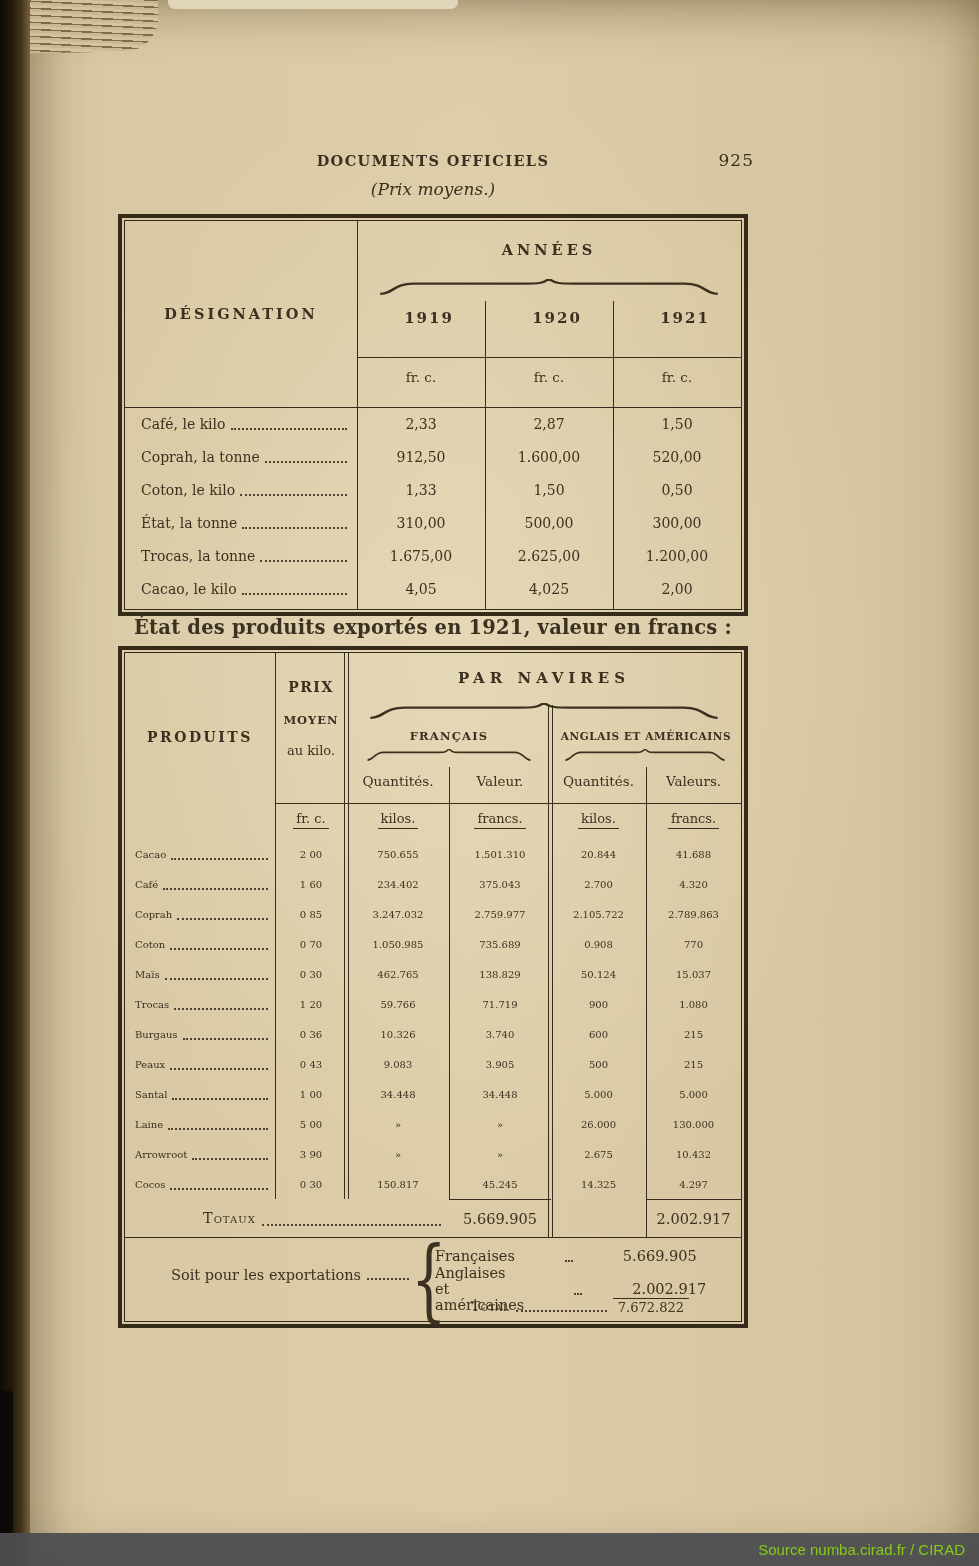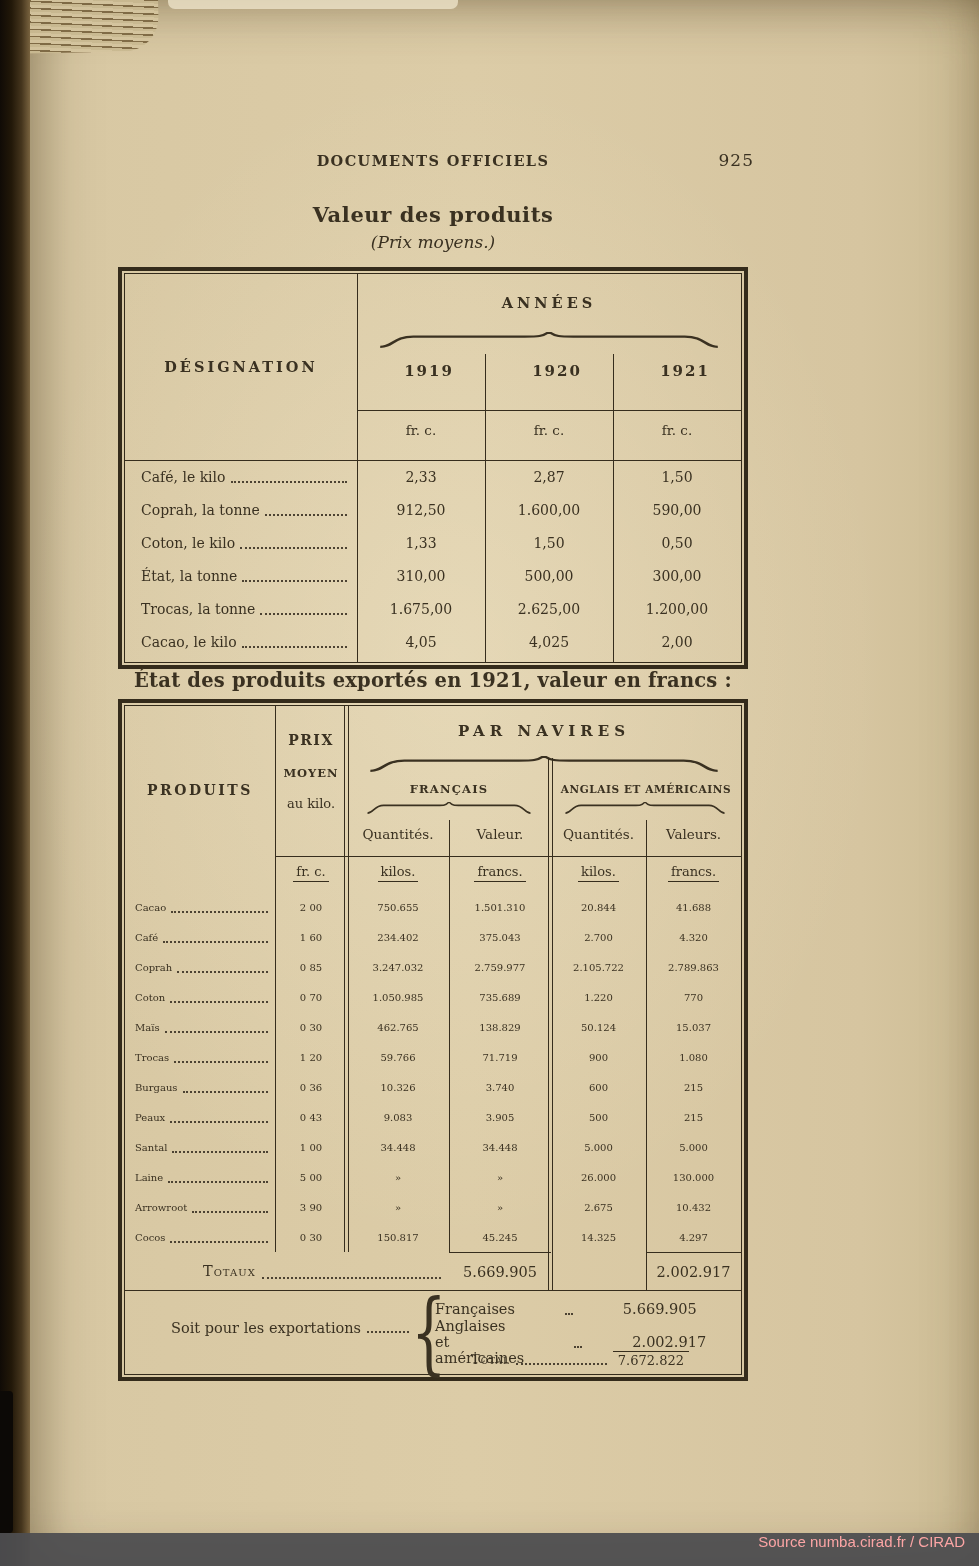--- a/index.html
+++ b/index.html
@@ -84,40 +84,39 @@
   .f-line{display:flex;align-items:center;height:26px;gap:44px;}
   .f-line + .f-line{margin-top:7px;}
   .f-line .dots{margin-bottom:7px;}
   .f-total{position:absolute;left:312px;top:640px;width:252px;display:flex;align-items:center;
     height:26px;font-size:13px;padding-left:34px;box-sizing:border-box;}
   .f-total .dots{margin-bottom:7px;}
   .f-total .totval{border-top:1.3px solid #362d1d;padding:1px 5px 0 5px;}
   .sc{font-variant:small-caps;letter-spacing:1px;}
   
   .source-bar{position:absolute;left:0;right:0;bottom:0;height:33px;background:rgba(78,78,80,.95);
-    display:flex;justify-content:flex-end;padding-right:14px;
-    font-family:"Liberation Sans",sans-serif;font-size:15px;color:#fca5a5;}
+    display:flex;align-items:center;justify-content:flex-end;padding-right:14px;
+    font-family:"Liberation Sans",sans-serif;font-size:15px;color:#84cc16;}
 </style>
 </head>
 <body>
 
 <div class="scene">
   <div class="page-stack"></div>
   <div class="top-sliver"></div>
   <div class="spine"></div>
   <div class="bottom-strip"></div>
 
   <div class="content">
 
     <div class="page-head">
       <div class="page-head-title">DOCUMENTS OFFICIELS</div>
       <div class="page-num">925</div>
     </div>
 
-    <div class="doc-title">Valeur des produits</div>
     <div class="doc-subtitle">(Prix moyens.)</div>
 
     <div class="tbox">
       <div class="tinner t1i">
         <div class="abs t1-designation">DÉSIGNATION</div>
         <div class="abs t1-annees">ANNÉES</div>
         <svg class="brace" style="left:250px;top:58px;width:348px;height:16px;" viewBox="0 0 200 14" preserveAspectRatio="none">
             <path d="M3,13 C10,13 11,4 22,4 L86,4 C94,4 96,4 100,0 C104,4 106,4 114,4 L178,4 C189,4 190,13 197,13"></path>
           </svg>
         <div class="abs t1-year" style="left:232px;">1919</div>
@@ -140,21 +139,21 @@
             <div class="num">2,33</div>
             <div class="num">2,87</div>
             <div class="num">1,50</div>
           </div>
           <div class="row">
             <div class="lblcell">
                 <span>Coprah, la tonne</span>
               </div>
             <div class="num">912,50</div>
             <div class="num">1.600,00</div>
-            <div class="num">590,00</div>
+            <div class="num">520,00</div>
           </div>
           <div class="row">
             <div class="lblcell">
                 <span>Coton, le kilo</span>
               </div>
             <div class="num">1,33</div>
             <div class="num">1,50</div>
             <div class="num">0,50</div>
           </div>
           <div class="row">
@@ -257,21 +256,21 @@
             <div class="num">2.105.722</div>
             <div class="num">2.789.863</div>
           </div>
           <div class="row">
             <div class="lblcell">
                 <span>Coton</span>
               </div>
             <div class="num">0 70</div>
             <div class="num">1.050.985</div>
             <div class="num">735.689</div>
-            <div class="num">1.220</div>
+            <div class="num">0.908</div>
             <div class="num">770</div>
           </div>
           <div class="row">
             <div class="lblcell">
                 <span>Maïs</span>
               </div>
             <div class="num">0 30</div>
             <div class="num">462.765</div>
             <div class="num">138.829</div>
             <div class="num">50.124</div>

